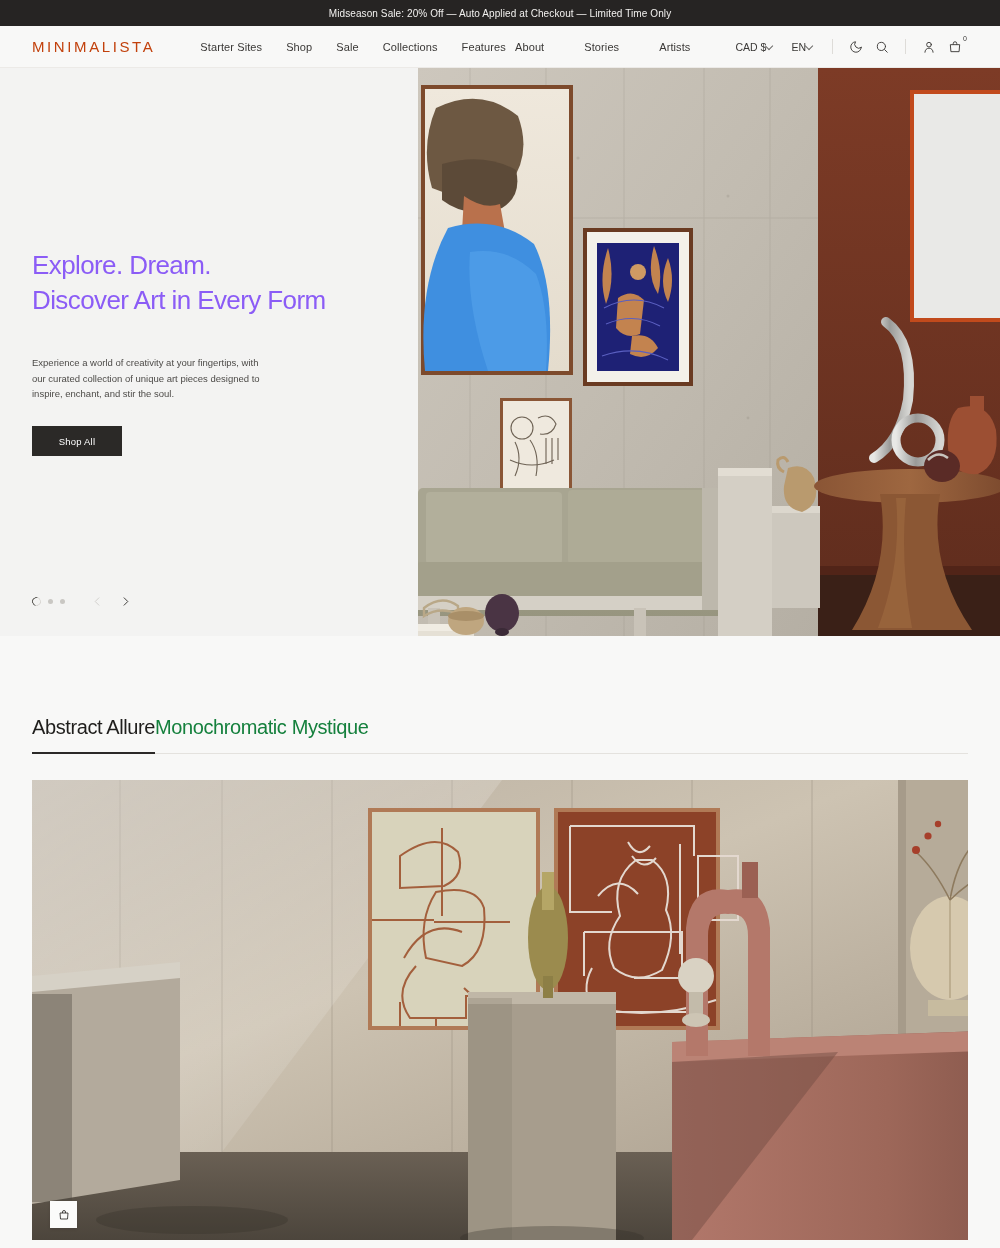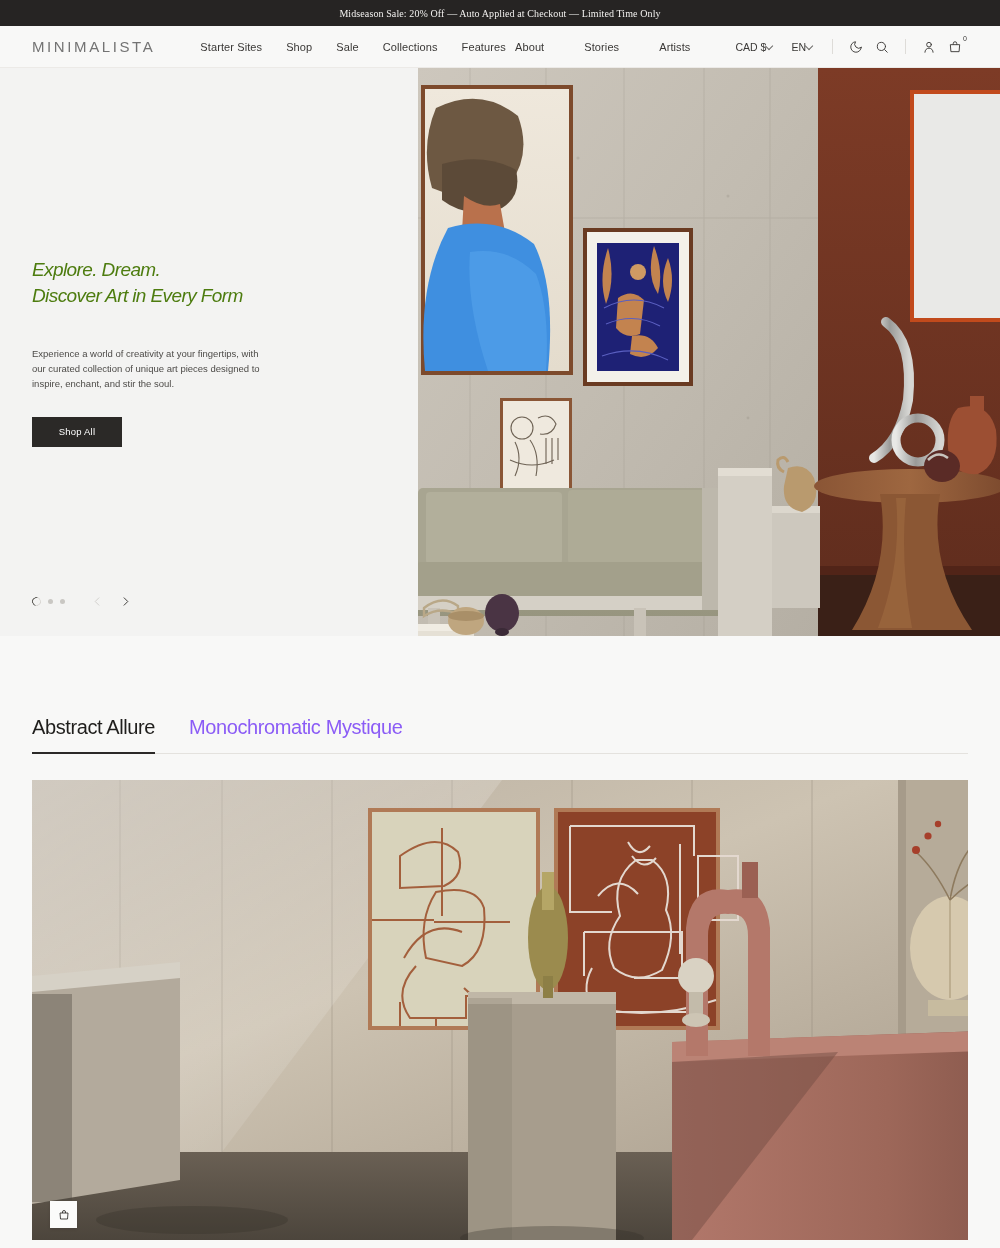--- a/index.html
+++ b/index.html
@@ -16,37 +16,36 @@
   
   .announce {
     height: 26px;
     background: #262423;
     color: #f2f1ef;
     display: flex;
     align-items: center;
     justify-content: center;
     font-size: 10px;
     letter-spacing: .1px;
-    font-family: Liberation Serif, serif;
   }
 
   
   .header {
     height: 42px;
     background: #f8f8f7;
     display: flex;
     align-items: center;
     padding: 0 32px;
     border-bottom: 1px solid #eceae7;
   }
   .brand {
     font-size: 15px;
     letter-spacing: 2.6px;
     font-weight: 400;
-    color: #737373;
+    color: #c2410c;
     white-space: nowrap;
   }
   .nav-main { display: flex; gap: 24px; margin-left: 45px; }
   .nav-right-links { display: flex; gap: 40px; margin-left: auto; }
   .nav-link {
     font-size: 11px;
     color: #3a3836;
     text-decoration: none;
     white-space: nowrap;
     letter-spacing: .1px;
@@ -79,26 +78,25 @@
 
   
   .hero { display: flex; height: 568px; background: #f3f3f2; }
   .hero-left {
     width: 418px; flex: 0 0 418px;
     padding: 0 32px;
     display: flex; flex-direction: column; justify-content: center;
     position: relative;
   }
   .hero-title {
-    font-size: 19px;
+    font-size: 26px;
     line-height: 1.38;
     font-weight: 400;
     letter-spacing: -.6px;
-    color: #4d7c0f;
-    font-style: italic;
+    color: #8b5cf6;
   }
   .hero-sub {
     margin-top: 36px;
     font-size: 9.5px;
     line-height: 1.62;
     color: #4d4b48;
     max-width: 228px;
   }
   .shop-btn {
     margin-top: 25px;
@@ -129,27 +127,27 @@
   .arrows { display: flex; align-items: center; gap: 12px; }
   .arrow { width: 16px; height: 16px; display: flex; align-items: center; justify-content: center; cursor: pointer; }
   .arrow svg { width: 11px; height: 11px; }
 
   .hero-right { flex: 1; position: relative; overflow: hidden; }
 
   
   .featured { padding: 54px 32px 0; background: #f8f8f7; }
   .eyebrow { font-size: 9.5px; color: #6f6d69; letter-spacing: .15px; }
   .tabs {
-    display: flex; gap: 34px;
+    display: flex; 
     margin-top: 26px;
     border-bottom: 1px solid #e4e2de;
   }
   .tab {
     font-size: 20px; font-weight: 400;
-    color: #8b5cf6;
+    color: #15803d;
     letter-spacing: -.4px;
     padding-bottom: 14px;
     position: relative; cursor: pointer;
     background: none; border: none; font-family: inherit;
   }
   .tab.active { color: #1f1e1c; }
   .tab.active::after {
     content: ""; position: absolute;
     left: 0; right: 0; bottom: -1px; height: 2px; background: #2b2927;
   }

